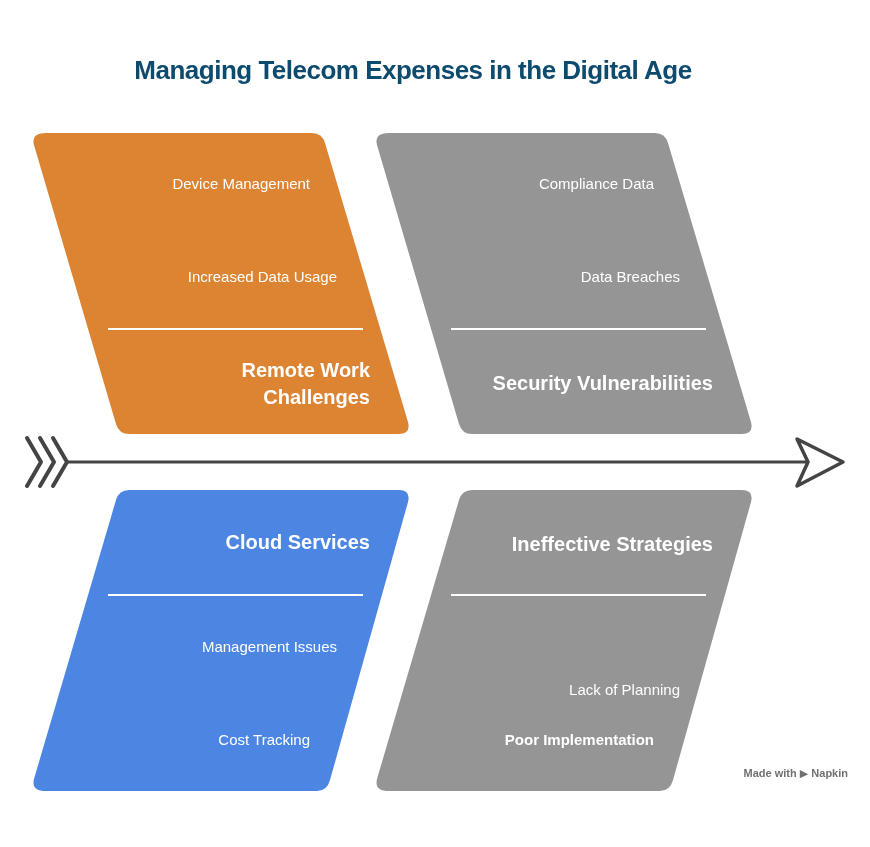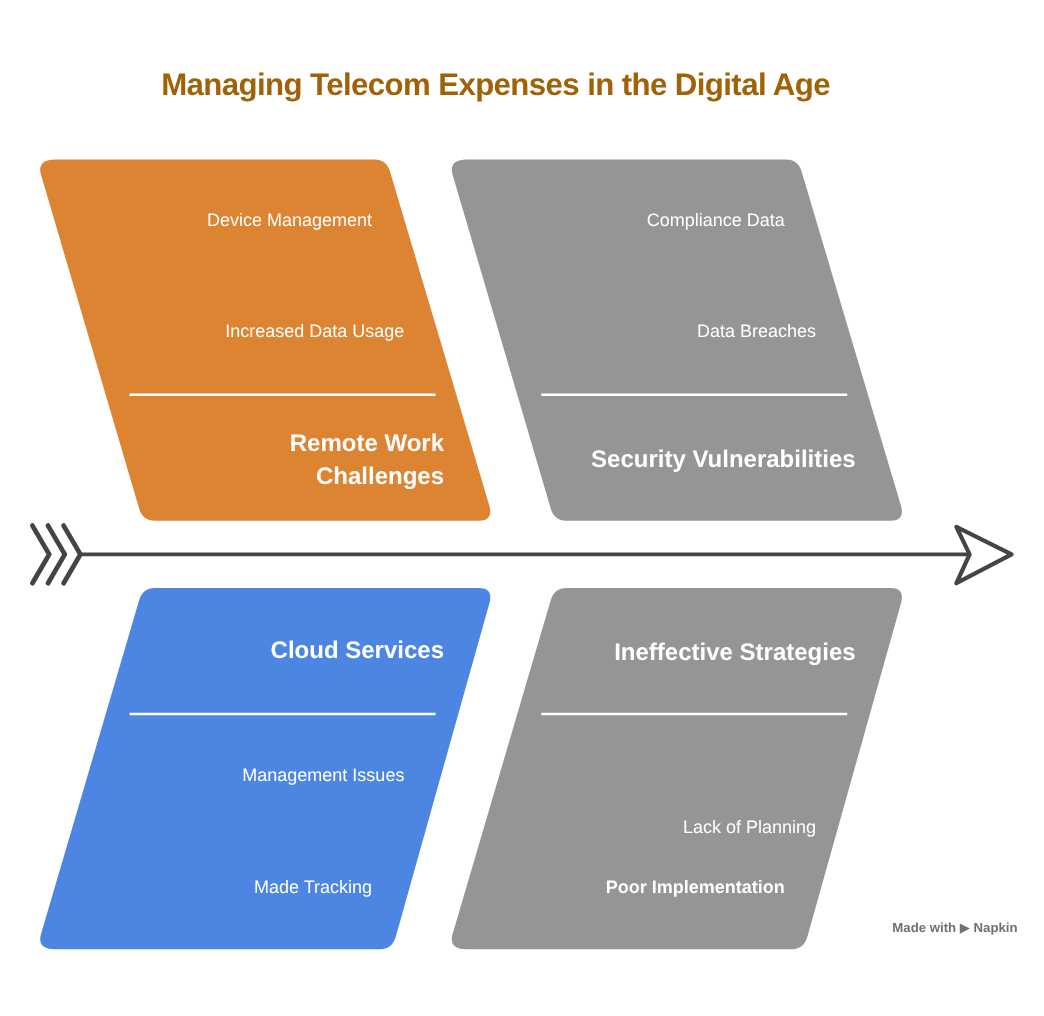--- a/index.html
+++ b/index.html
@@ -1,19 +1,19 @@
 <!DOCTYPE html>
 <html><head>
   <meta charset="utf-8">
   <style>
     html, body { margin: 0; padding: 0; background: #ffffff; }
     body { width: 870px; height: 847px; position: relative; overflow: hidden;
            font-family: "Liberation Sans", "DejaVu Sans", sans-serif; }
     .title { position: absolute; left: 0; top: 55px; width: 826px; text-align: center;
-             font-size: 26px; font-weight: bold; color: #a16207; letter-spacing: -0.5px; }
+             font-size: 26px; font-weight: bold; color: #0c4a6e; letter-spacing: -0.5px; }
     svg.shapes { position: absolute; left: 0; top: 0; }
     .txt { position: absolute; color: #ffffff; text-align: right; white-space: nowrap; }
     .item { font-size: 15px; }
     .head { font-size: 20px; font-weight: bold; line-height: 27px; }
     .credit { position: absolute; right: 22px; top: 767px; font-size: 11px; font-weight: bold; color: #707070; }
   </style>
 </head>
 <body>
 
 <div class="title">Managing Telecom Expenses in the Digital Age</div>
@@ -50,19 +50,19 @@
   <div>Remote Work</div>
   <div>Challenges</div>
 </div>
 
 <div class="txt item" style="right:216px; top:175px;">Compliance Data</div>
 <div class="txt item" style="right:190px; top:268px;">Data Breaches</div>
 <div class="txt head" style="right:157px; top:370px;">Security Vulnerabilities</div>
 
 <div class="txt head" style="right:500px; top:529px;">Cloud Services</div>
 <div class="txt item" style="right:533px; top:638px;">Management Issues</div>
-<div class="txt item" style="right:560px; top:731px;">Made Tracking</div>
+<div class="txt item" style="right:560px; top:731px;">Cost Tracking</div>
 
 <div class="txt head" style="right:157px; top:531px;">Ineffective Strategies</div>
 <div class="txt item" style="right:190px; top:638px;margin-top:43px;">Lack of Planning</div>
 <div class="txt item" style="right:216px; top:731px;font-weight:bold;">Poor Implementation</div>
 
 <div class="credit">Made with ▶ Napkin</div>
 
 </body></html>

